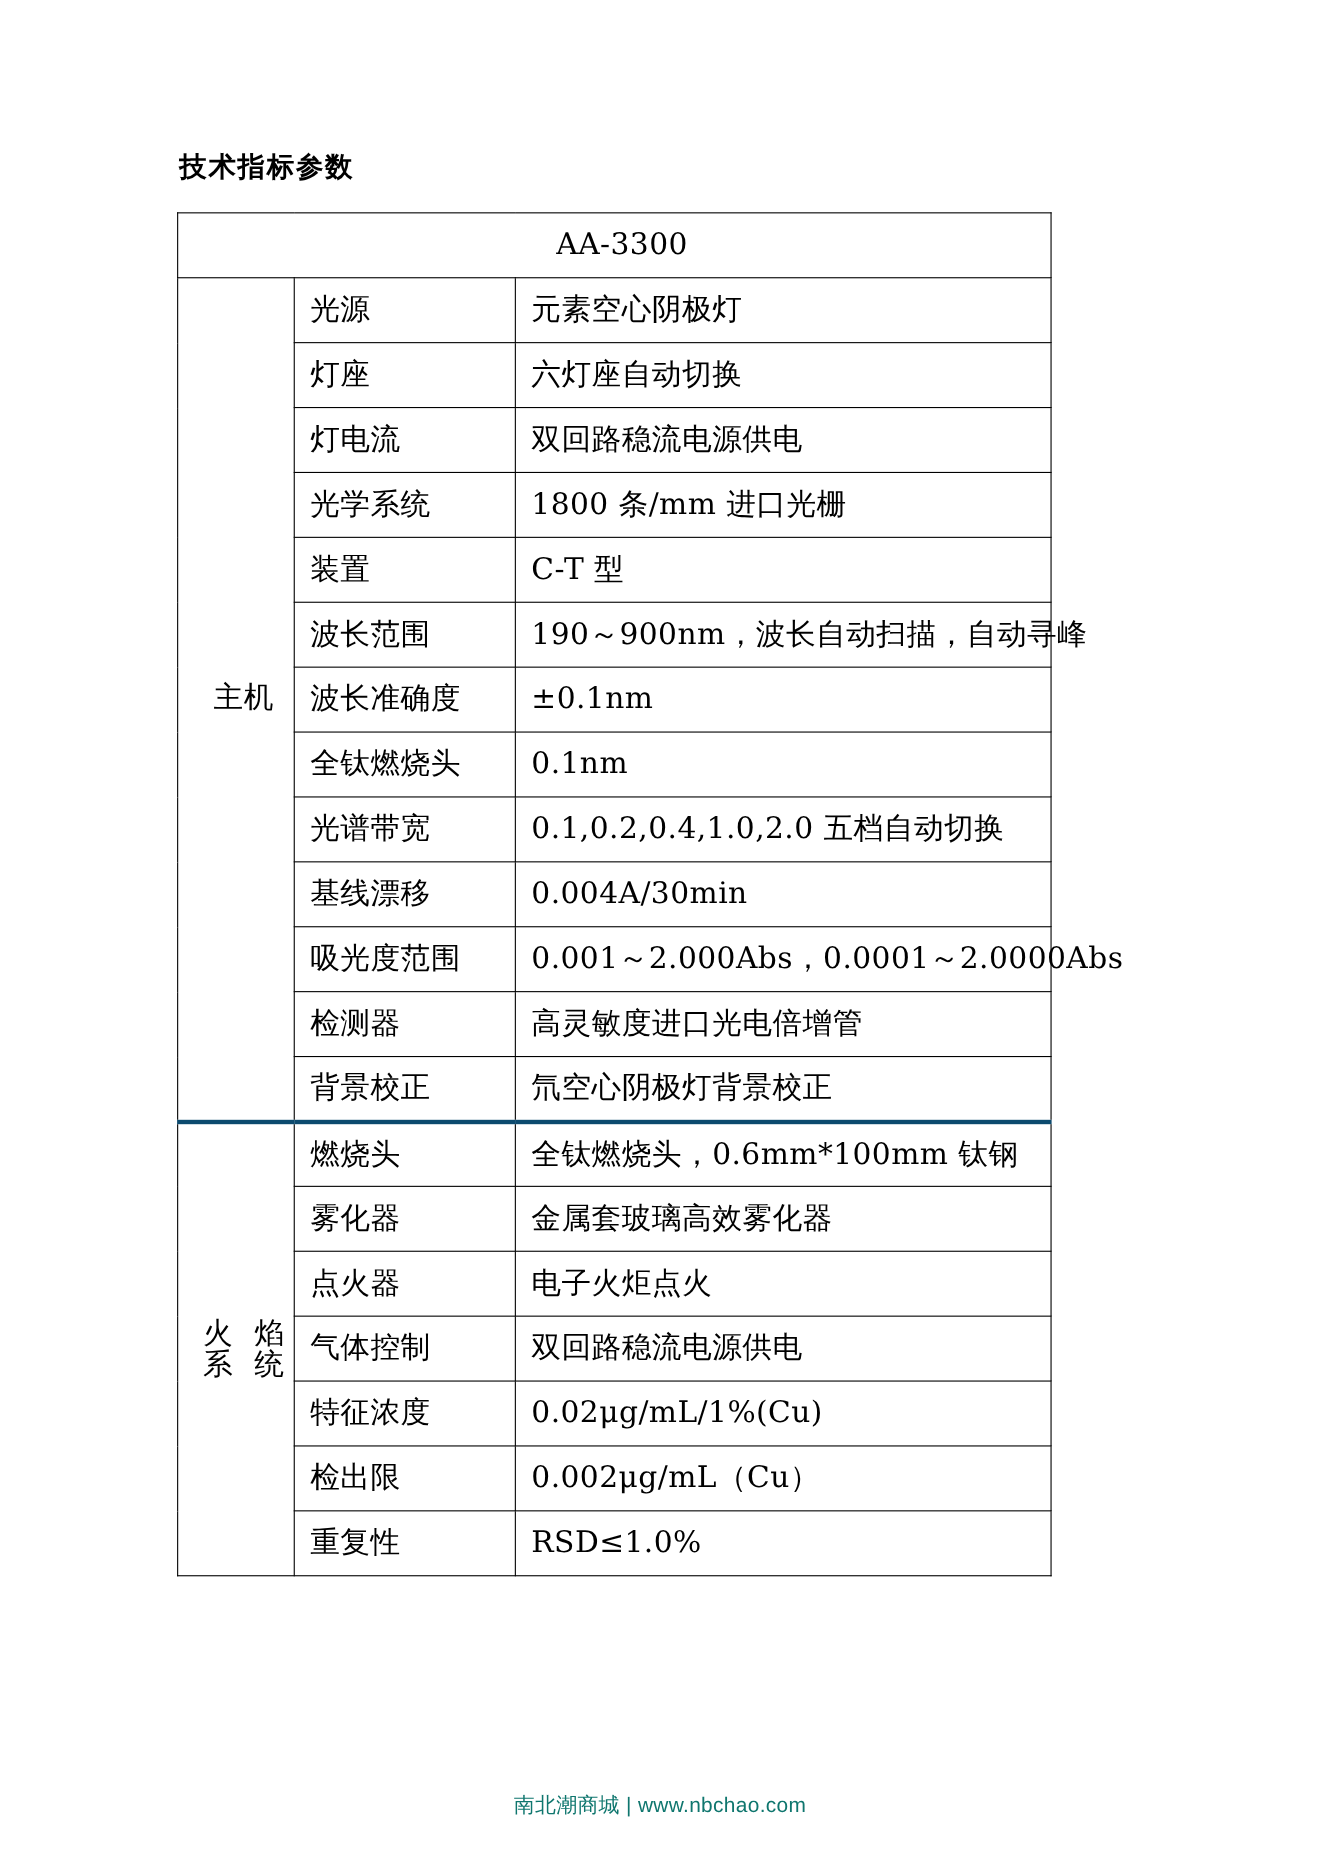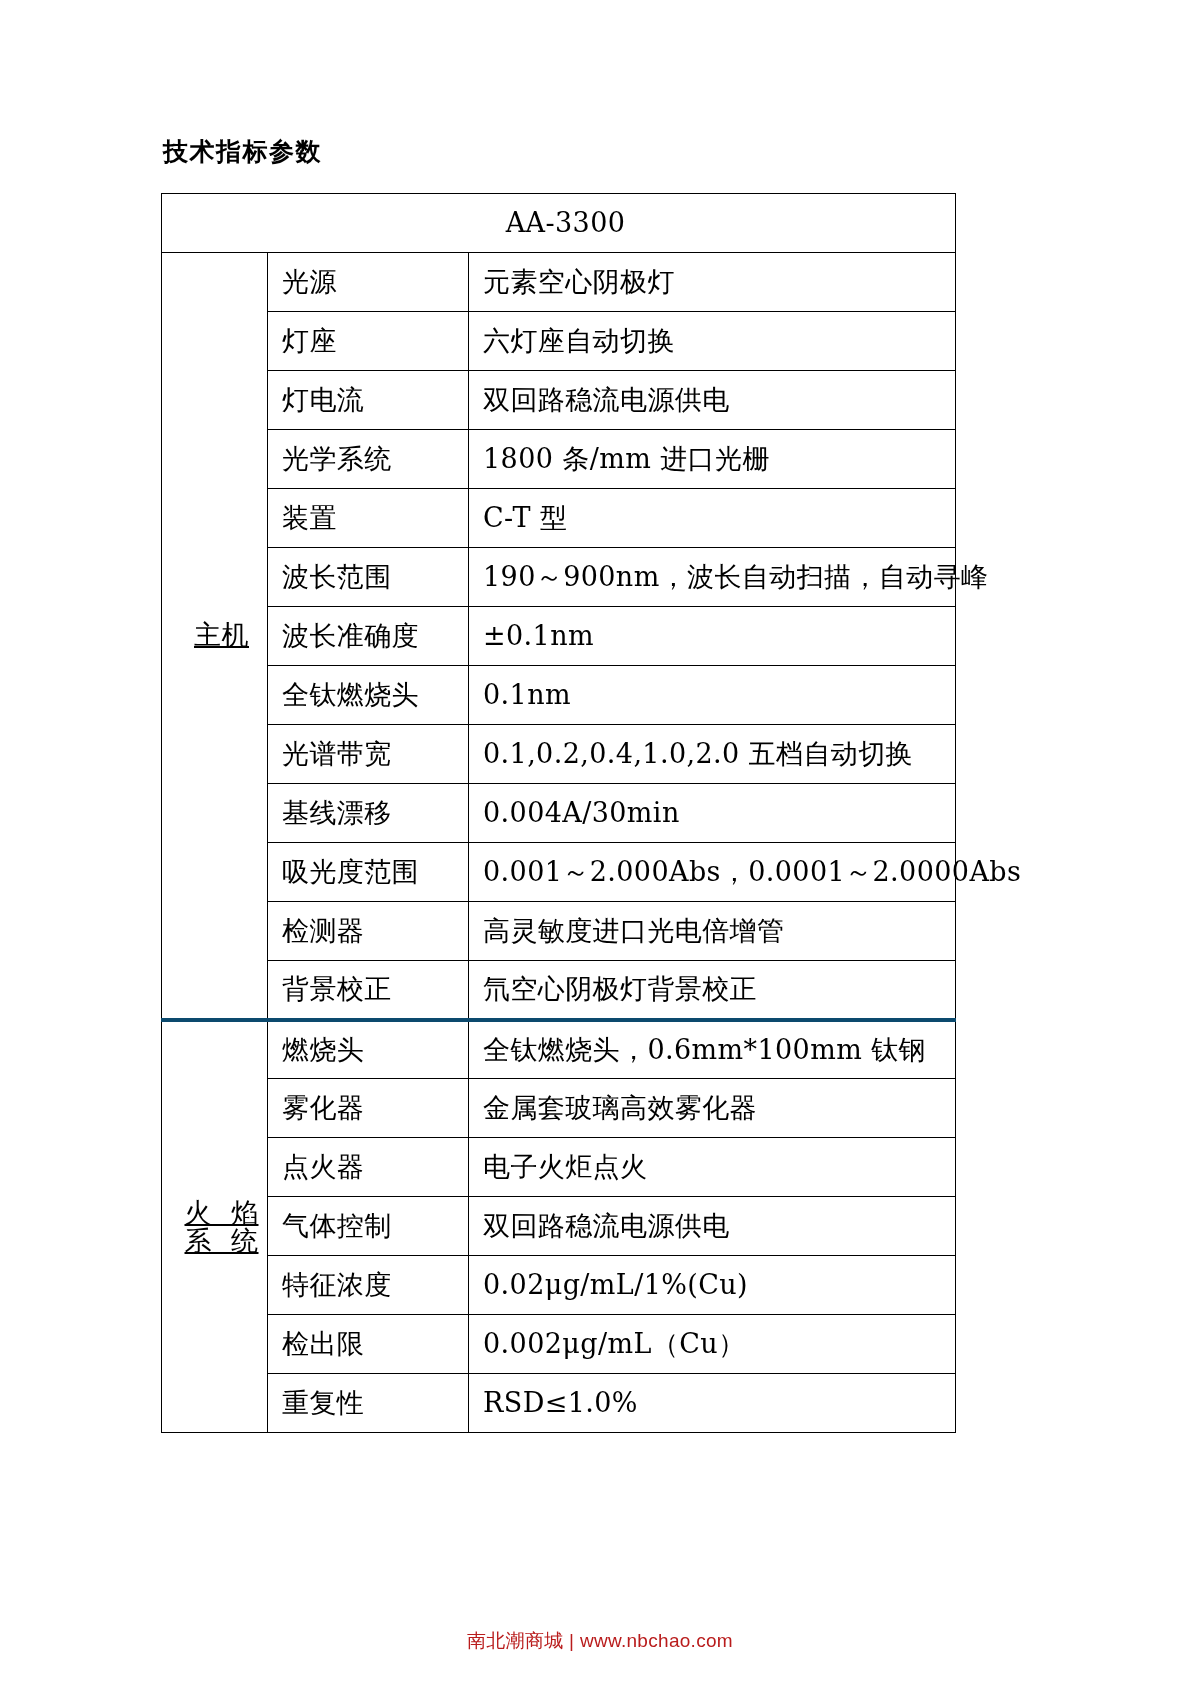--- a/index.html
+++ b/index.html
@@ -79,21 +79,20 @@
     padding: 0 10px;
     font-size: 21px;
     line-height: 40px;
   }
   td.section-label .lbl-line {
     display: block;
     text-align: justify;
     text-align-last: justify;
     width: 74px;
     margin: 0 auto;
-    text-decoration: underline;
   }
   td.section-label.single .lbl-line {
     text-align: center;
     text-align-last: center;
     letter-spacing: 0.5px;
   }
 
   
   tr.section-start > td {
     border-top: 4px solid #0c4a6e;
@@ -105,21 +104,21 @@
   
   .footer {
     position: absolute;
     left: 0;
     top: 1628px;
     width: 1200px;
     text-align: center;
     font-family: "Liberation Sans", "DejaVu Sans", sans-serif;
     font-size: 19px;
     letter-spacing: 0.3px;
-    color: #b91c1c;
+    color: #0f766e;
   }
 </style>
 </head>
 <body>
 
 <div class="page">
 
   <div class="doc-title">技术指标参数</div>
 
   <div class="spec-table-wrap">

